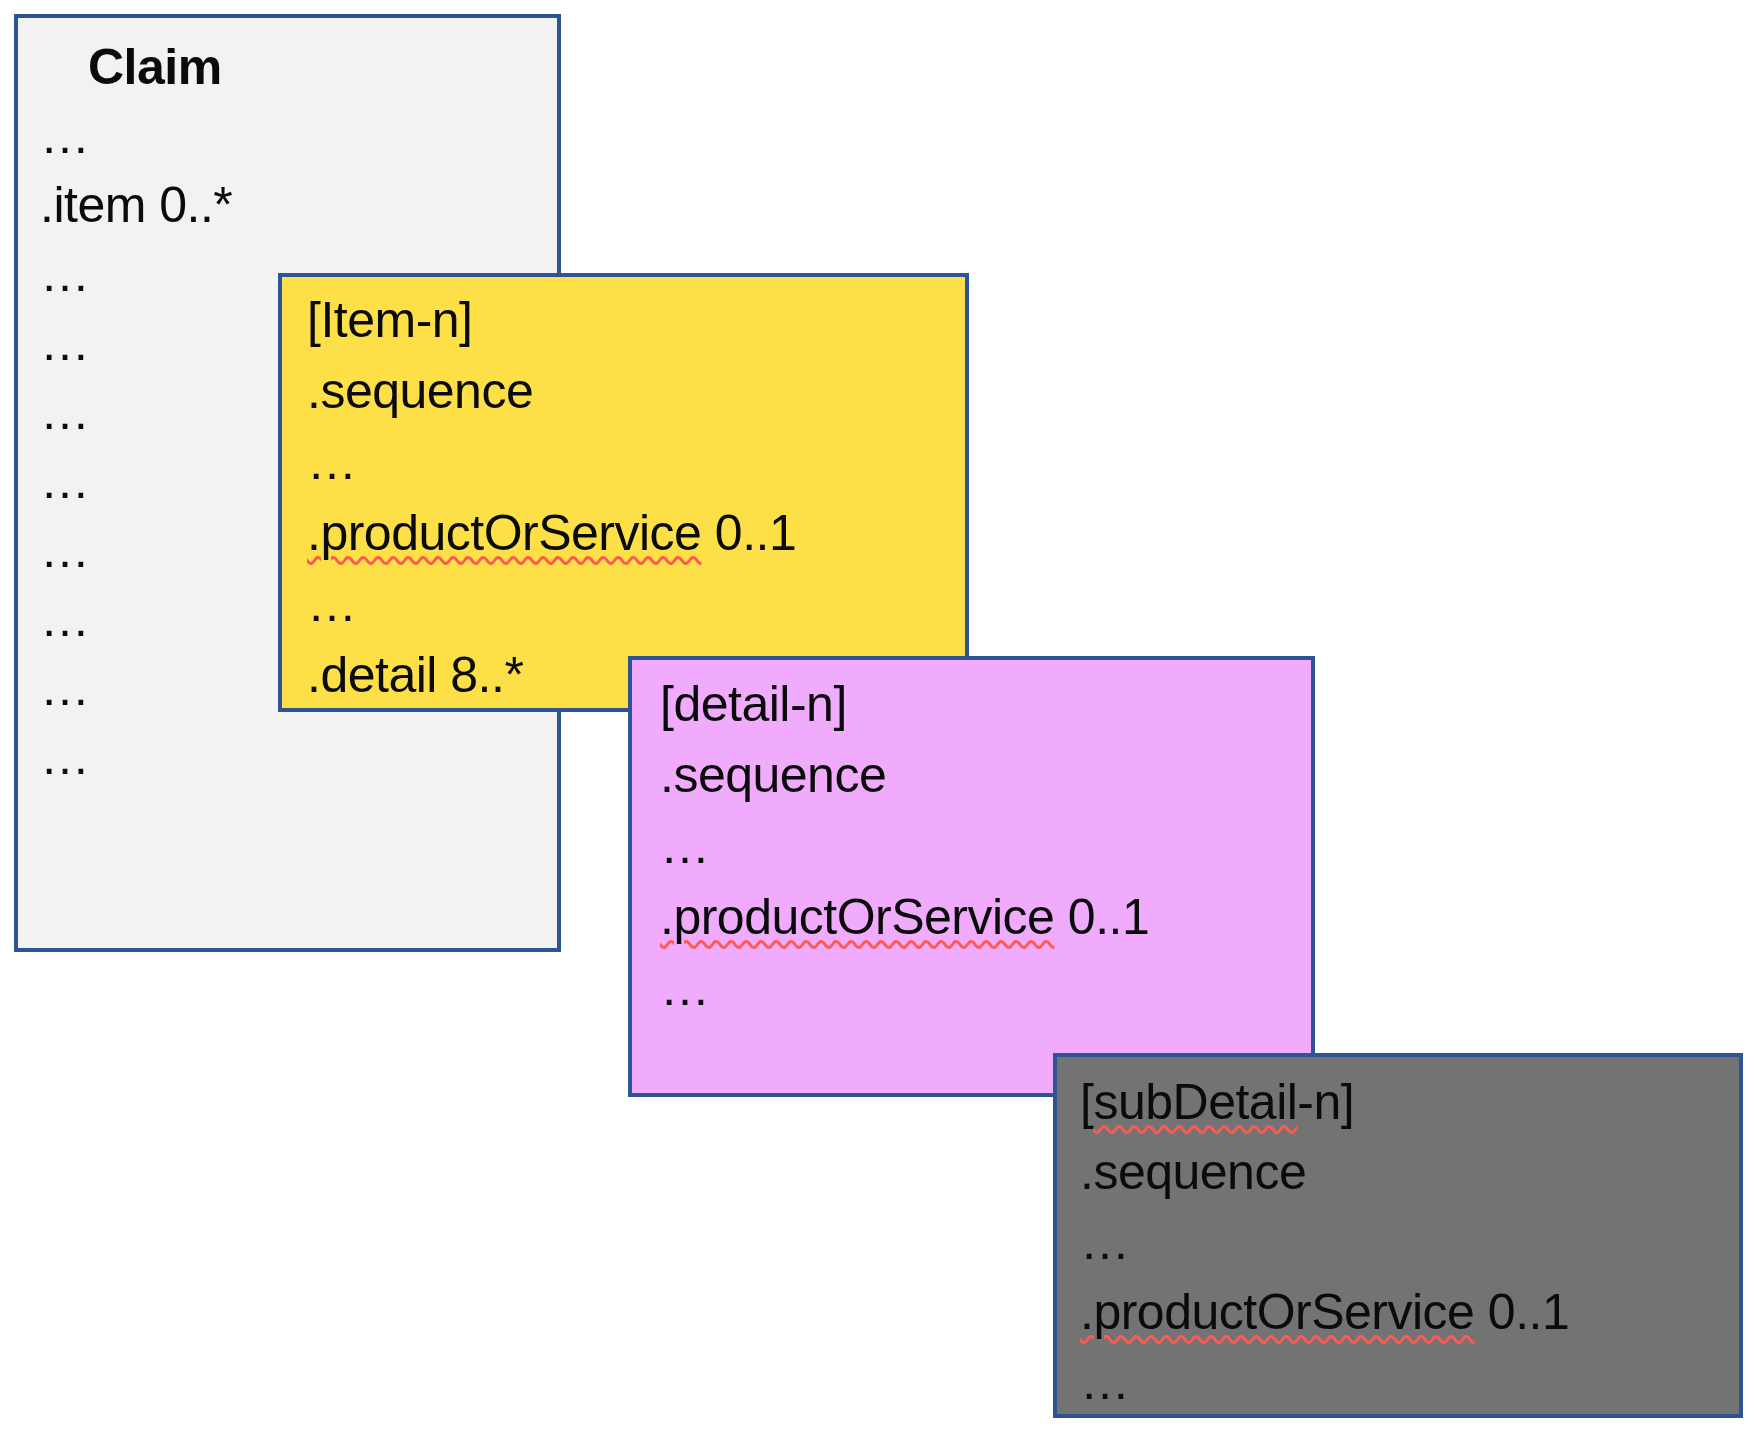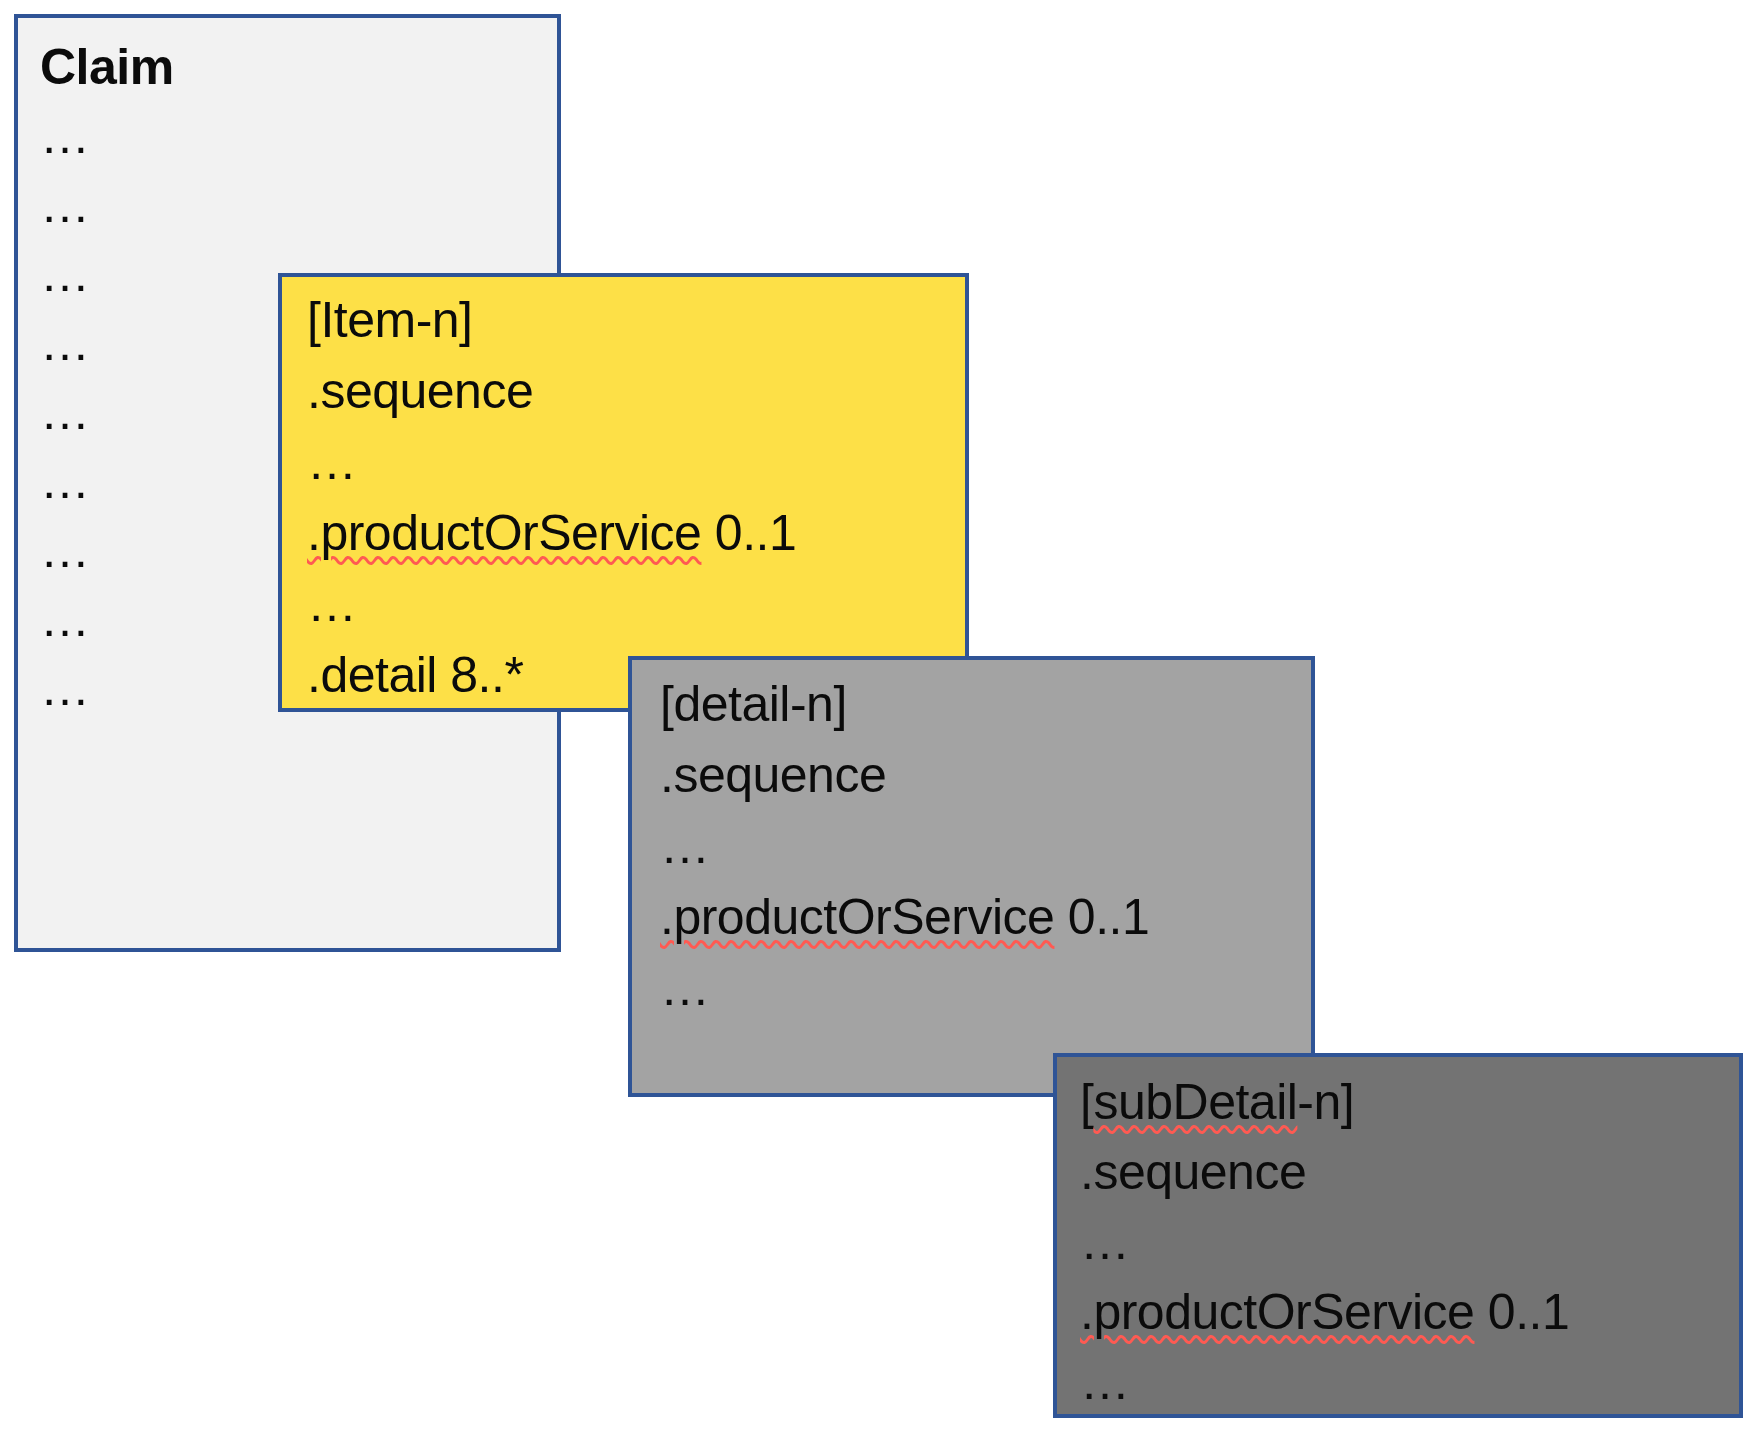--- a/index.html
+++ b/index.html
@@ -34,20 +34,21 @@
     text-underline-offset: 6px;
   }
   #box-claim {
     left: 14px; top: 14px;
     width: 547px; height: 938px;
     padding: 15px 8px 0 22px;
     line-height: 69px;
   }
   #box-claim .line:first-child {
     font-weight: bold;
+    margin-left: 48px;
   }
   #box-item {
     left: 278px; top: 273px;
     width: 691px; height: 439px;
     padding: 8px 8px 0 25px;
     line-height: 71px;
   }
   #box-detail {
     left: 628px; top: 656px;
     width: 687px; height: 441px;
@@ -60,40 +61,41 @@
     padding: 10px 8px 0 23px;
     line-height: 70px;
   }
 </style>
 </head>
 <body>
 
 <div id="box-claim" class="box" style="background: rgb(242, 242, 242);">
   <div class="line"><span>Claim</span><span class="sq"></span><span></span></div>
   <div class="line"><span>…</span><span class="sq"></span><span></span></div>
+  <div class="line"><span>.item 0..*</span><span class="sq"></span><span></span></div>
   <div class="line"><span>…</span><span class="sq"></span><span></span></div>
   <div class="line"><span>…</span><span class="sq"></span><span></span></div>
   <div class="line"><span>…</span><span class="sq"></span><span></span></div>
   <div class="line"><span>…</span><span class="sq"></span><span></span></div>
   <div class="line"><span>…</span><span class="sq"></span><span></span></div>
   <div class="line"><span>…</span><span class="sq"></span><span></span></div>
   <div class="line"><span>…</span><span class="sq"></span><span></span></div>
   <div class="line"><span>…</span><span class="sq"></span><span></span></div>
 </div>
 
 <div id="box-item" class="box" style="background: #fde047;">
   <div class="line"><span>[Item-n]</span><span class="sq"></span><span></span></div>
   <div class="line"><span>.sequence</span><span class="sq"></span><span></span></div>
   <div class="line"><span>…</span><span class="sq"></span><span></span></div>
   <div class="line"><span></span><span class="sq">.productOrService</span><span> 0..1</span></div>
   <div class="line"><span>…</span><span class="sq"></span><span></span></div>
   <div class="line"><span>.detail 8..*</span><span class="sq"></span><span></span></div>
 </div>
 
-<div id="box-detail" class="box" style="background: #a3a3a3;">
+<div id="box-detail" class="box" style="background: #f0abfc;">
   <div class="line"><span>[detail-n]</span><span class="sq"></span><span></span></div>
   <div class="line"><span>.sequence</span><span class="sq"></span><span></span></div>
   <div class="line"><span>…</span><span class="sq"></span><span></span></div>
   <div class="line"><span></span><span class="sq">.productOrService</span><span> 0..1</span></div>
   <div class="line"><span>…</span><span class="sq"></span><span></span></div>
 </div>
 
 <div id="box-subdetail" class="box" style="background: #737373;">
   <div class="line"><span>[</span><span class="sq">subDetail</span><span>-n]</span></div>
   <div class="line"><span>.sequence</span><span class="sq"></span><span></span></div>

